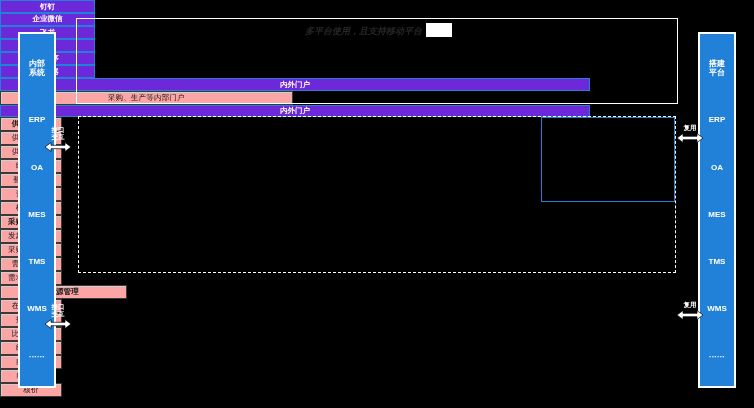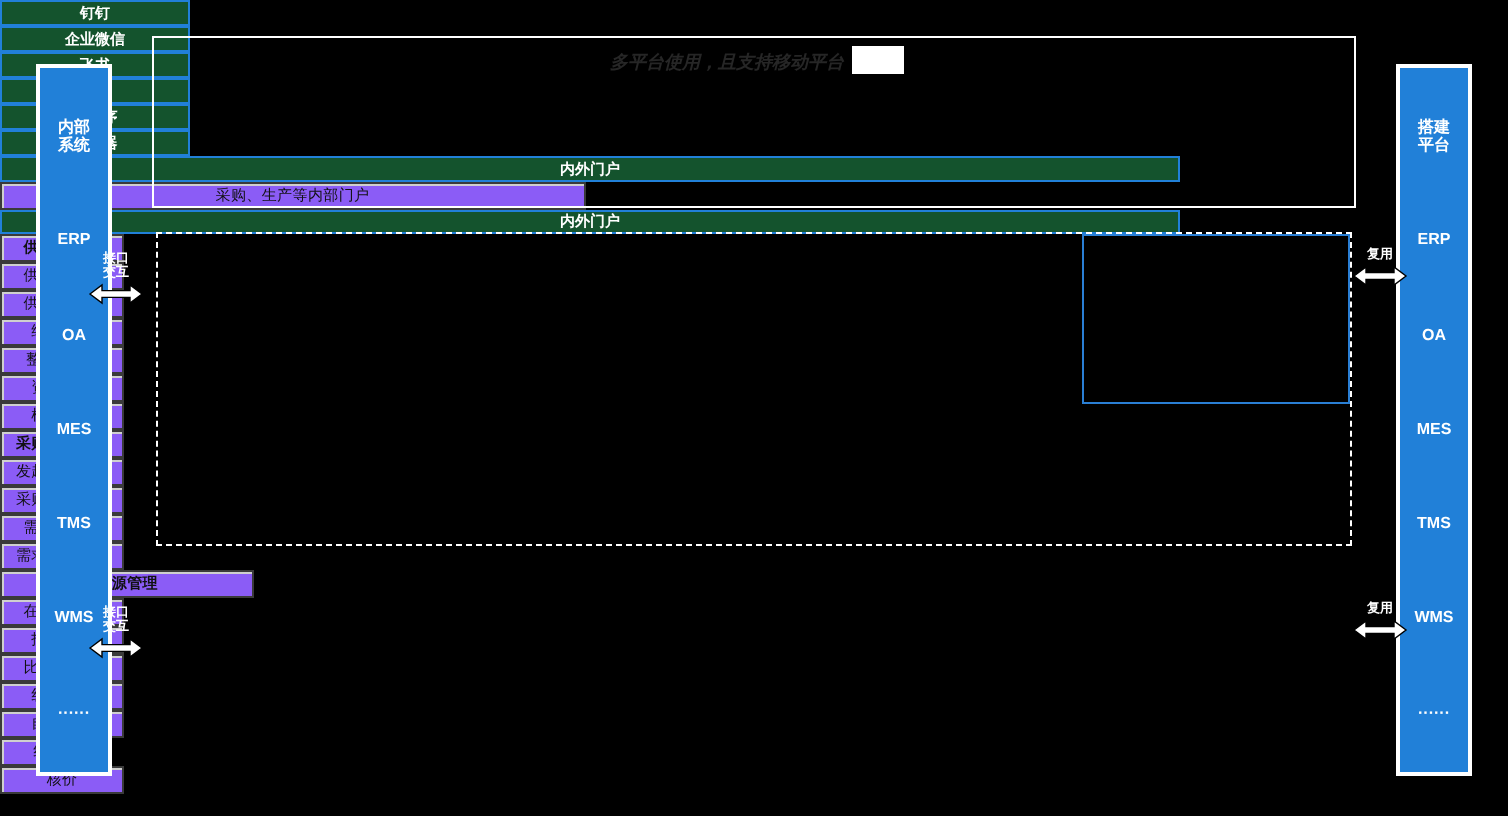--- a/index.html
+++ b/index.html
@@ -6,31 +6,31 @@
   html, body {
     width: 754px; height: 408px;
     background: #000000;
     font-family: "Liberation Sans", "DejaVu Sans", sans-serif;
     overflow: hidden;
   }
   #root { position: relative; width: 754px; height: 408px; background: #000; }
 
   
   .wcell {
-    background: #8b5cf6;
+    background: #fca5a5;
     color: #111111;
     border: 1px solid #3a3a3a;
     box-shadow: 1px 1px 0 #cfcfcf inset;
     display: flex; align-items: center; justify-content: center;
     font-size: 7.5px; line-height: 1;
     white-space: nowrap; overflow: hidden;
     letter-spacing: .2px;
   }
   .bcell {
-    background: #14532d;
+    background: #6d28d9;
     color: #ffffff;
     display: flex; align-items: center; justify-content: center;
     font-size: 7.5px; line-height: 1; font-weight: bold;
     white-space: nowrap; overflow: hidden;
     border: 1px solid #2180d8;
   }
 
   
   .pillar {
     position: absolute;
@@ -78,21 +78,21 @@
   .whitechip { position: absolute; background:#ffffff; }
 </style>
 </head>
 <body>
 
 <div id="root">
     <div class="frame-white" style="left: 76px; top: 18px; width: 602px; height: 86px;"></div>
     <div class="title" style="left: 305px; top: 25px; font-style: italic;">多平台使用，且支持移动平台</div>
     <div class="whitechip" style="left: 426px; top: 23px; width: 26px; height: 14px;"></div>
     <div class="bcell" style="left: 82px; top: 41px; width: 95px; height: 13px;">钉钉</div>
-    <div class="bcell" style="left: 181px; top: 41px; width: 95px; height: 13px;">企业微信</div>
+    <div class="bcell" style="left: 181px; top: 41px; width: 95px; height: 13px; font-family: Liberation Mono, monospace;">企业微信</div>
     <div class="bcell" style="left: 280px; top: 41px; width: 95px; height: 13px;">飞书</div>
     <div class="bcell" style="left: 379px; top: 41px; width: 95px; height: 13px;">微信</div>
     <div class="bcell" style="left: 478px; top: 41px; width: 95px; height: 13px;">小程序</div>
     <div class="bcell" style="left: 577px; top: 41px; width: 95px; height: 13px;">浏览器</div>
     <div class="bcell" style="left: 82px; top: 61px; width: 590px; height: 13px;">内外门户</div>
     <div class="wcell" style="left: 82px; top: 78px; width: 292.5px; height: 14px;">采购、生产等内部门户</div>
     <div class="bcell" style="left: 82px; top: 106px; width: 590px; height: 12px;">内外门户</div>
     <div class="frame-dash" style="left: 78px; top: 116px; width: 598px; height: 157px;"></div>
     <div class="wcell" style="left: 82px; top: 120px; width: 62.1111px; height: 14px; font-weight: bold;">供应商管理</div>
     <div class="wcell" style="left: 82px; top: 137px; width: 62.1111px; height: 14px;">供应商注册</div>

